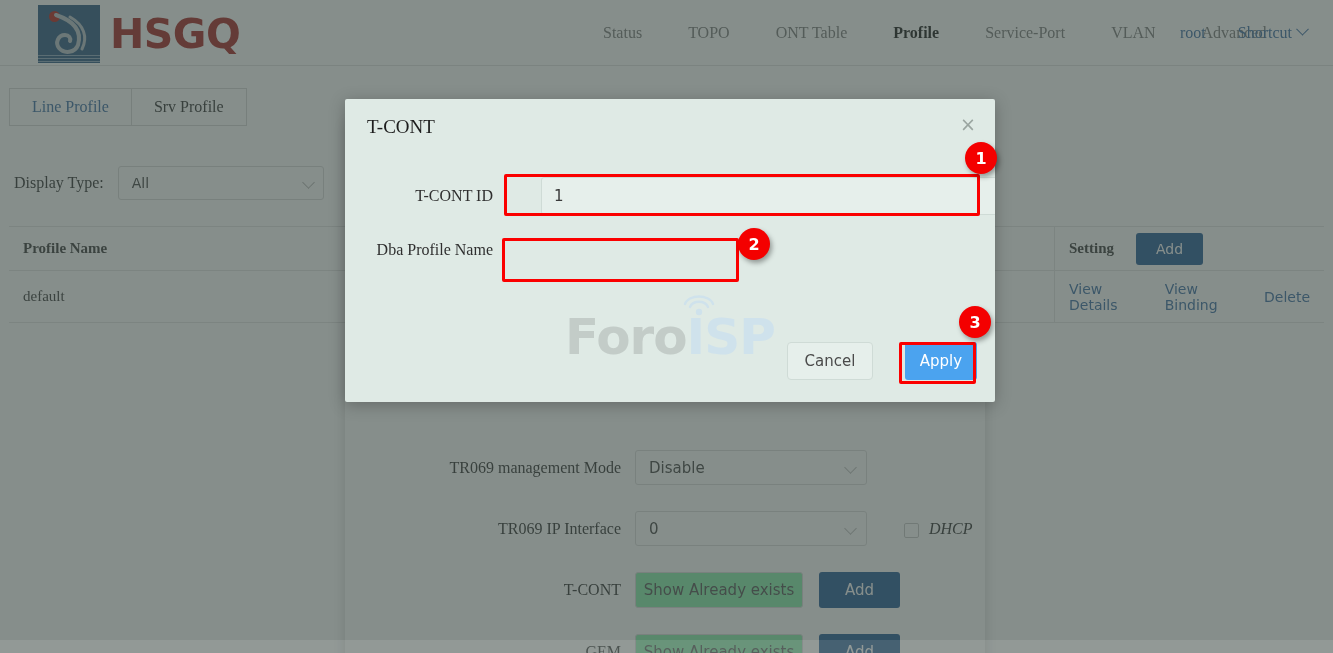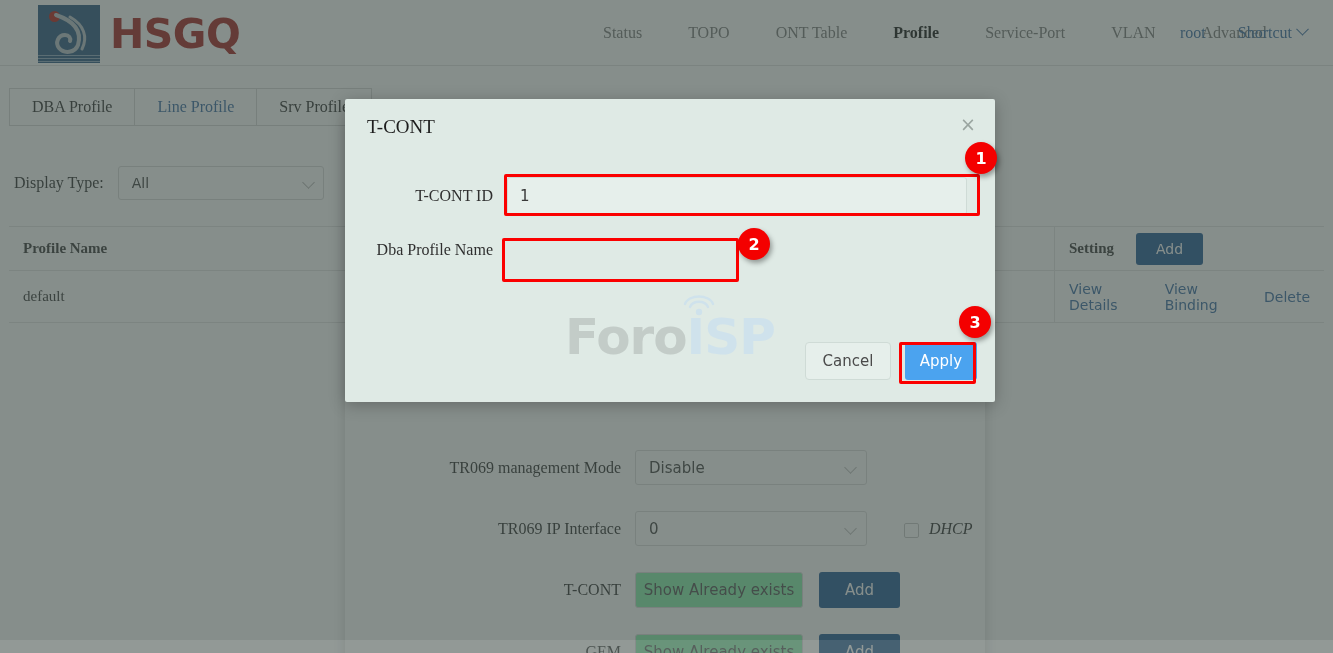--- a/index.html
+++ b/index.html
@@ -257,21 +257,21 @@
   }
   .tc-title {
     position: absolute; left: 22px; top: 17px;
     font-size: 19px; color: #1d1d1d;
   }
   .tc-close {
     position: absolute; right: 19px; top: 16px;
     font-family: "DejaVu Sans", sans-serif;
     font-size: 19px; color: #9aa5a0; cursor: pointer; line-height: 1;
   }
-  .tc-row { position: absolute; display: flex; align-items: center; }
+  .tc-row { position: absolute; display: flex; align-items: center; gap: 34px; }
   .tc-label { width: 150px; text-align: right; padding-right: 14px; font-size: 16px; color: #2f2f2f; }
 
   .tc-input {
     width: 460px; height: 38px;
     background: #e6efeb;
     border: 1px solid #cfdbd6;
     border-radius: 3px;
     font-family: "DejaVu Sans", sans-serif;
     font-size: 15px; color: #3a3a3a;
     padding: 0 12px;
@@ -313,21 +313,21 @@
     font-family: "DejaVu Sans", sans-serif;
     font-size: 16px; font-weight: bold;
     display: flex; align-items: center; justify-content: center;
     box-shadow: 2px 3px 5px rgba(0,0,0,0.35);
     z-index: 40;
   }
 
   
   .tc-footer {
     position: absolute; right: 18px; bottom: 22px;
-    display: flex; align-items: center; gap: 14px;
+    display: flex; align-items: center; gap: 32px;
   }
   .btn-cancel {
     width: 86px; height: 38px;
     background: #e6efeb;
     border: 1px solid #cfdbd6; border-radius: 4px;
     font-family: "DejaVu Sans", sans-serif; font-size: 15px; color: #4a4a4a;
     cursor: pointer;
   }
   .btn-apply {
     width: 72px; height: 38px;
@@ -395,21 +395,20 @@
         <div class="u">
           <span>Shortcut</span>
           <span class="caret-down"></span>
         </div>
       </div>
     </div>
 
     <div class="content">
 
       <div class="tabbar">
-        <div class="tab">DBA Profile</div>
         <div class="tab active">Line Profile</div>
         <div class="tab">Srv Profile</div>
       </div>
 
       <div class="filterrow">
         <div class="lbl">Display Type:</div>
         <div class="select-box">
           <span>All</span>
           <span class="chev"></span>
         </div>

